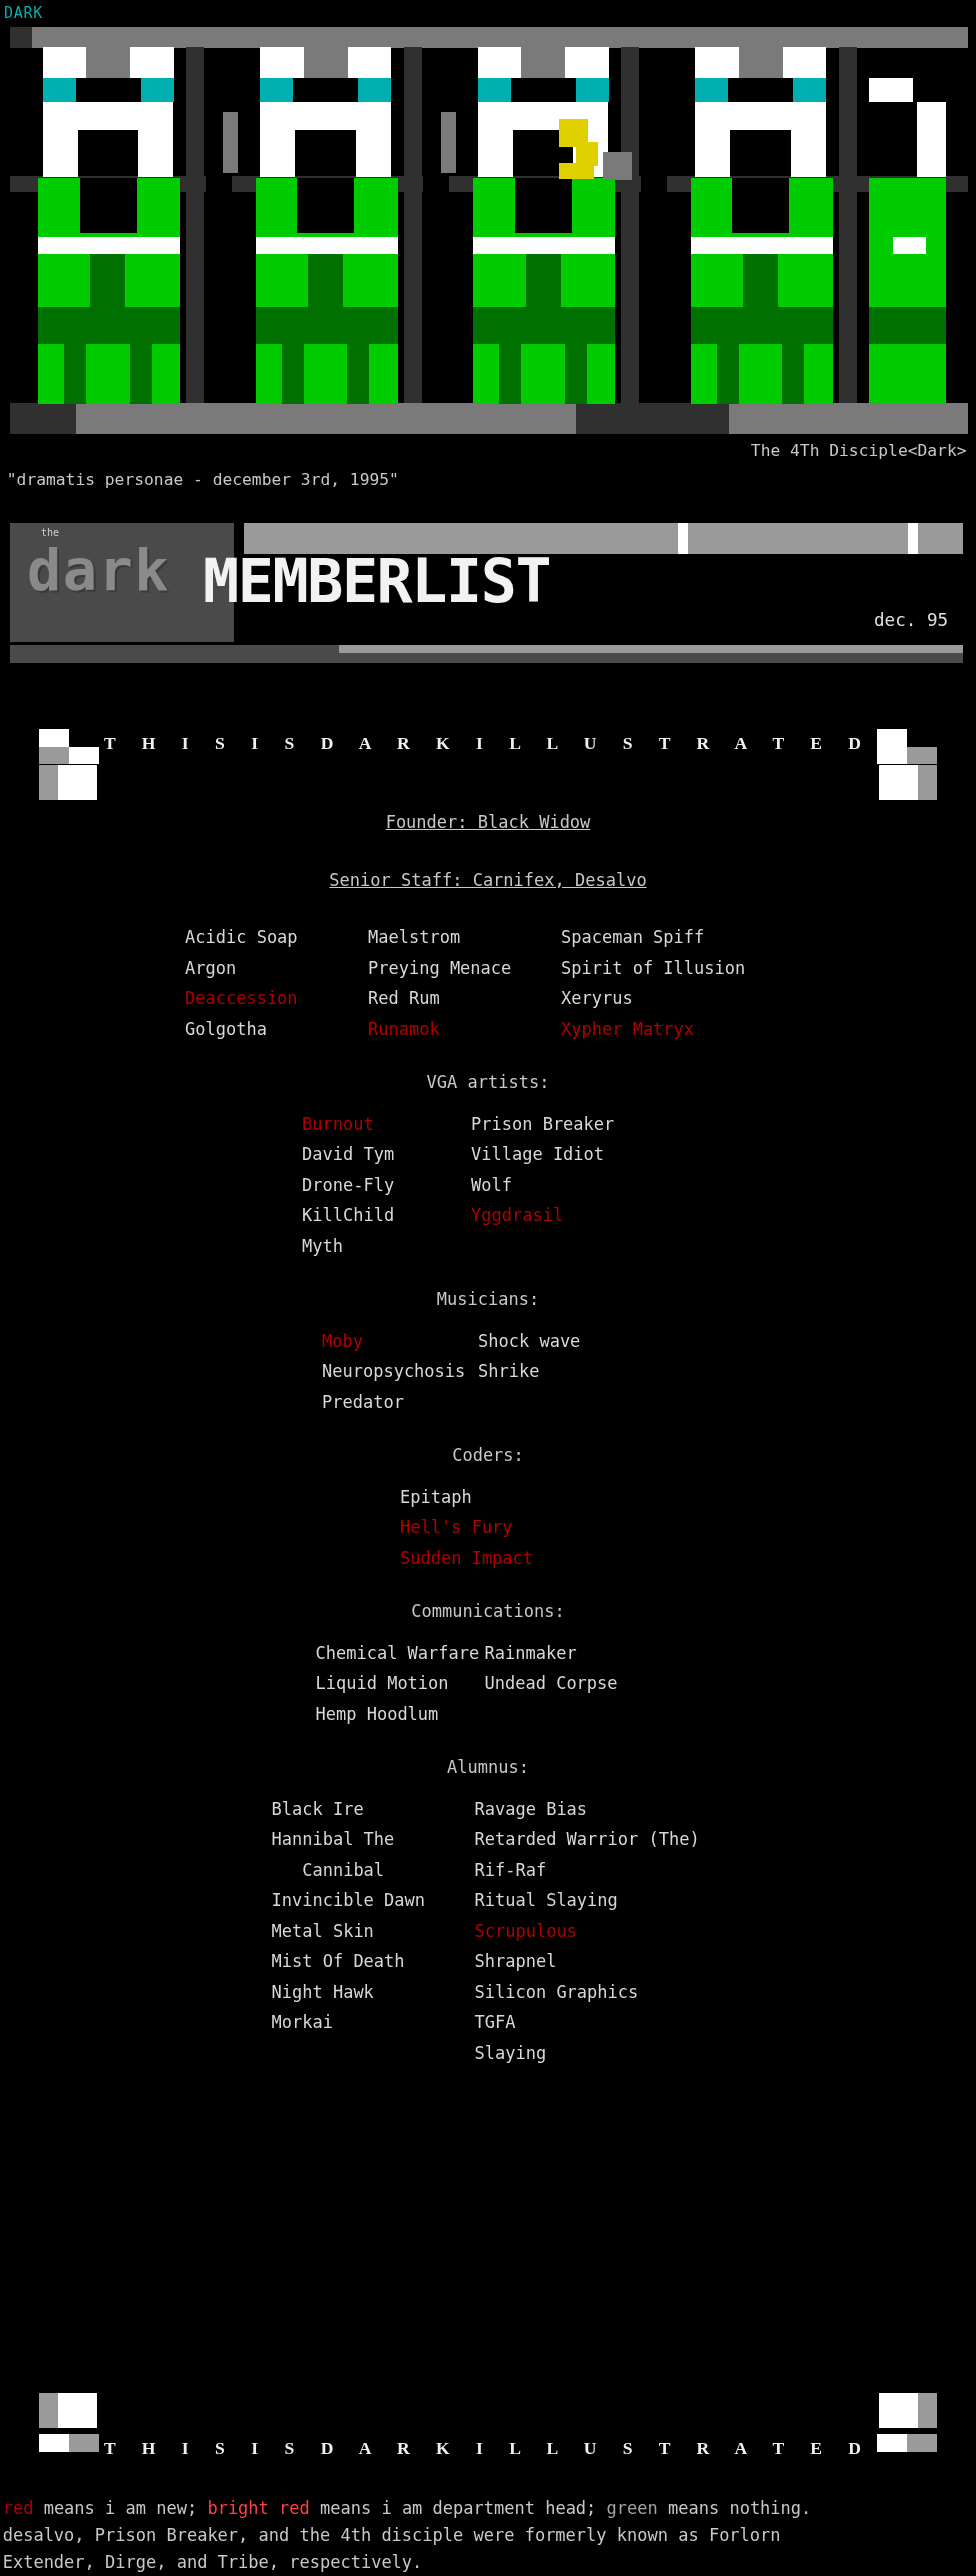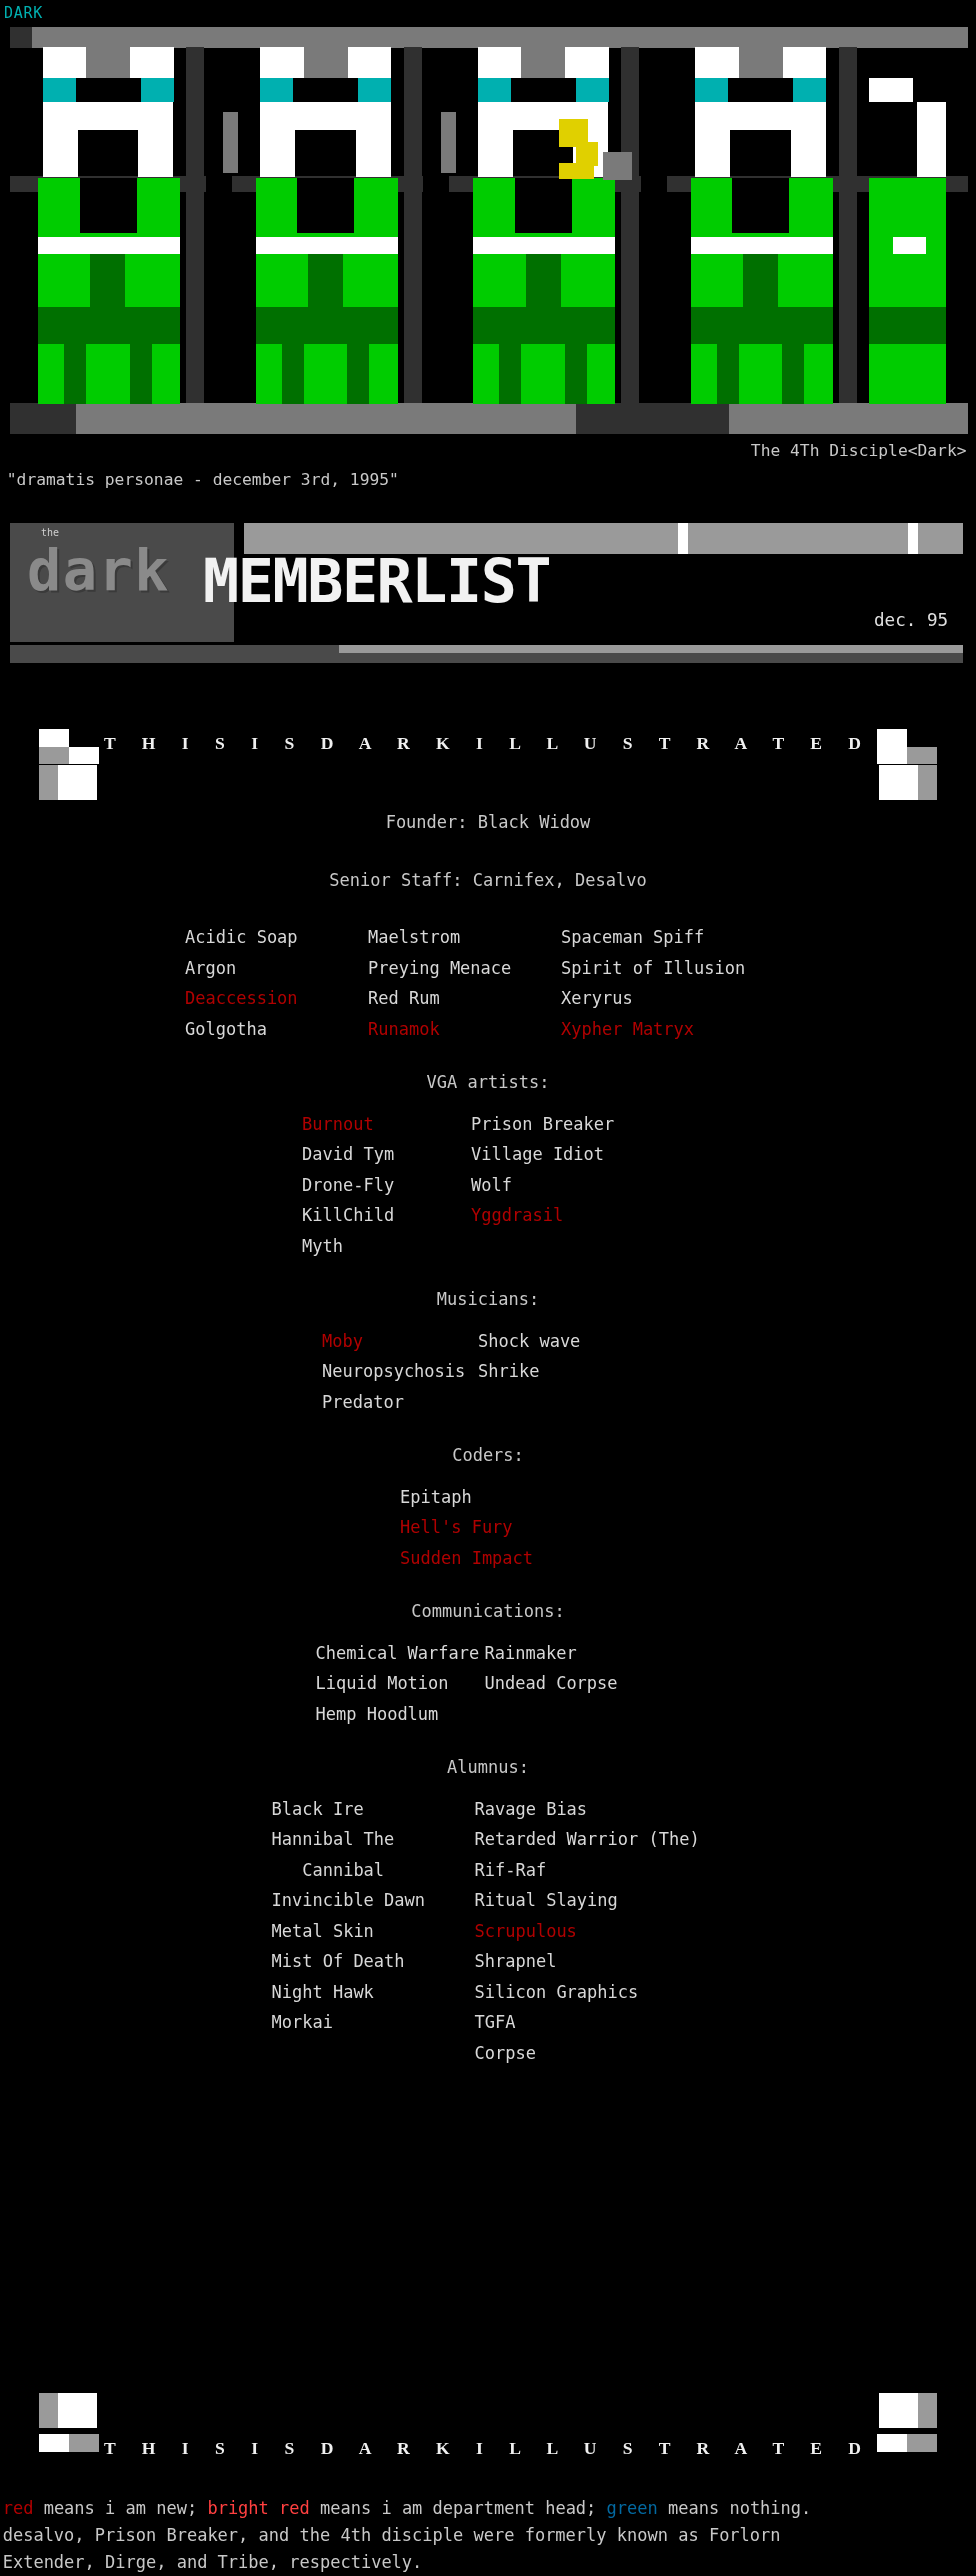--- a/index.html
+++ b/index.html
@@ -125,35 +125,35 @@
   .blk.dgray { background: #4a4a4a; }
 
   
   .roster {
     position: absolute;
     left: 0; top: 807px;
     width: 976px;
     font-size: 17px;
     line-height: 30.5px;
   }
-  .role-line { text-align: center; margin: 0 0 27px 0; }
+  .role-line { text-align: center; margin: 0 0 27px 0; text-decoration: underline; }
   .heading {
     text-align: center;
     margin-top: 23px;
     margin-bottom: 11px;
   }
   .cols {
     display: grid;
     justify-content: center;
     column-gap: 0;
   }
   .cols .cell { white-space: pre; }
   .red { color: #b00000; }
   .bred { color: #ff4040; }
-  .green { color: #0369a1; }
+  .green { color: #a3a3a3; }
   .wht { color: #d8d8d8; }
 
   .footer-note {
     position: absolute;
     left: 0; top: 2495px;
     width: 976px;
     font-size: 17px;
     line-height: 27px;
     color: #c8c8c8;
     padding-left: 2.7px;
@@ -369,21 +369,21 @@
           <div class="cell wht">Ritual Slaying</div>
           <div class="cell wht">Metal Skin</div>
           <div class="cell red">Scrupulous</div>
           <div class="cell wht">Mist Of Death</div>
           <div class="cell wht">Shrapnel</div>
           <div class="cell wht">Night Hawk</div>
           <div class="cell wht">Silicon Graphics</div>
           <div class="cell wht">Morkai</div>
           <div class="cell wht">TGFA</div>
           <div class="cell wht"></div>
-          <div class="cell wht">Corpse</div>
+          <div class="cell wht">Slaying</div>
         </div>
       </div>
   </div>
 
   <div class="sep" style="top:2434px;">
     <div class="blk" style="left:58px; top:-41px; width:39px; height:35px;"></div>
     <div class="blk gray" style="left:39px; top:-41px; width:19px; height:35px;"></div>
     <div class="blk" style="left:879px; top:-41px; width:39px; height:35px;"></div>
     <div class="blk gray" style="left:918px; top:-41px; width:19px; height:35px;"></div>
     <div class="blk" style="left:39px; top:0px; width:30px; height:17.6px;"></div>

